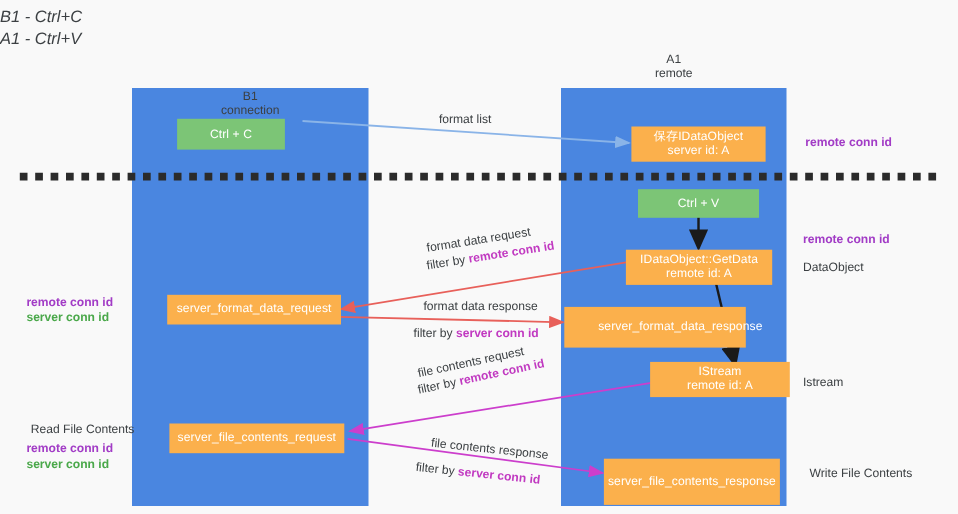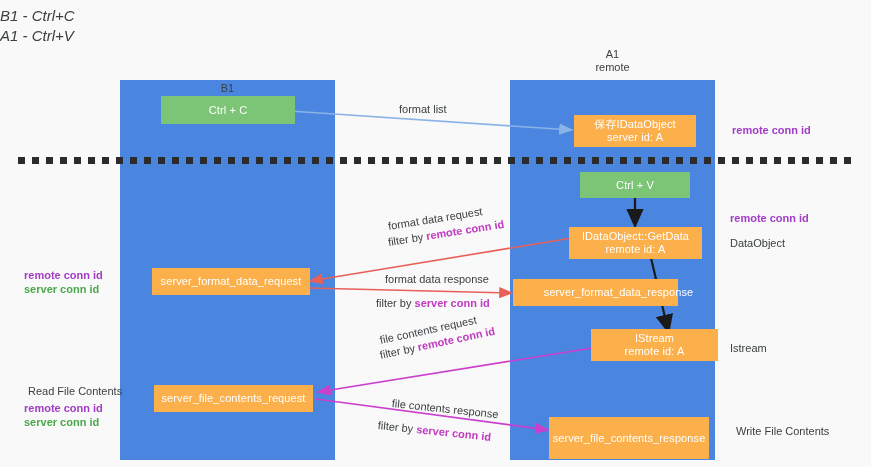--- a/index.html
+++ b/index.html
@@ -136,33 +136,33 @@
 
     <line x1="308" y1="288" x2="512" y2="293" stroke="#e8605a" stroke-width="1.6" marker-end="url(#ar-red)"></line>
 
     <line x1="651" y1="258" x2="668" y2="330" stroke="#1a1a1a" stroke-width="2.2" marker-end="url(#ar-blk)"></line>
 
     <line x1="592" y1="348" x2="318" y2="392" stroke="#cc3ecc" stroke-width="1.6" marker-end="url(#ar-mag)"></line>
 
     <line x1="316" y1="399" x2="548" y2="430" stroke="#cc3ecc" stroke-width="1.6" marker-end="url(#ar-mag)"></line>
   </svg>
 
-  <div class="abs node green" style="left:161px; top:96px; width:134px; height:28px;">Ctrl + C</div>
+  <div class="abs node green" style="left:161px; top:108px; width:98px; height:28px;">Ctrl + C</div>
 
   <div class="abs node orange" style="left:574px; top:115px; width:122px; height:32px;">保存IDataObject
 server id: A</div>
 
   <div class="abs node green" style="left:580px; top:172px; width:110px; height:26px;">Ctrl + V</div>
 
   <div class="abs node orange" style="left:569px; top:227px; width:133px; height:32px;">IDataObject::GetData
 remote id: A</div>
 
   <div class="abs node orange" style="left:152px; top:268px; width:158px; height:27px;">server_format_data_request</div>
 
-  <div class="abs node orange" style="left:513px; top:279px; width:165px; height:27px;padding-left:46px;">server_format_data_response</div>
+  <div class="abs node orange" style="left:513px; top:279px; width:165px; height:37px;padding-left:46px;">server_format_data_response</div>
 
   <div class="abs node orange" style="left:591px; top:329px; width:127px; height:32px;">IStream
 remote id: A</div>
 
   <div class="abs node orange" style="left:154px; top:385px; width:159px; height:27px;">server_file_contents_request</div>
 
   <div class="abs node orange" style="left:549px; top:417px; width:160px; height:42px;">server_file_contents_response</div>
 
   <div class="abs edge-label" style="left:399px; top:102px;">format list</div>
 

